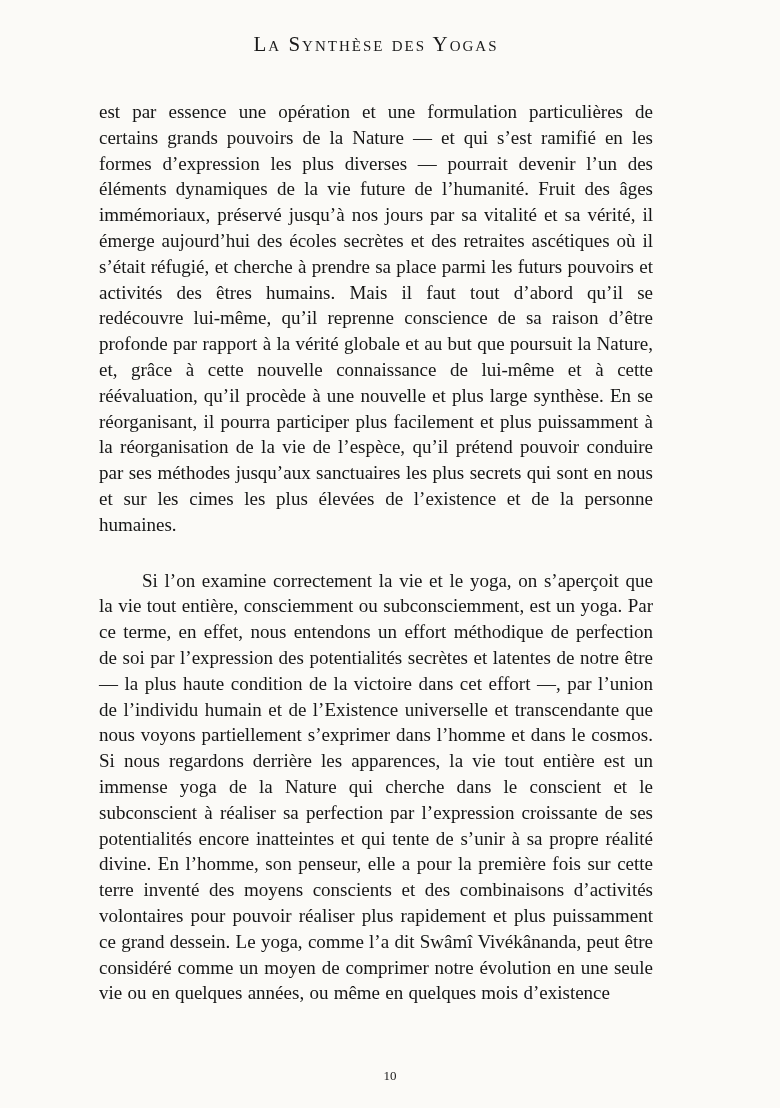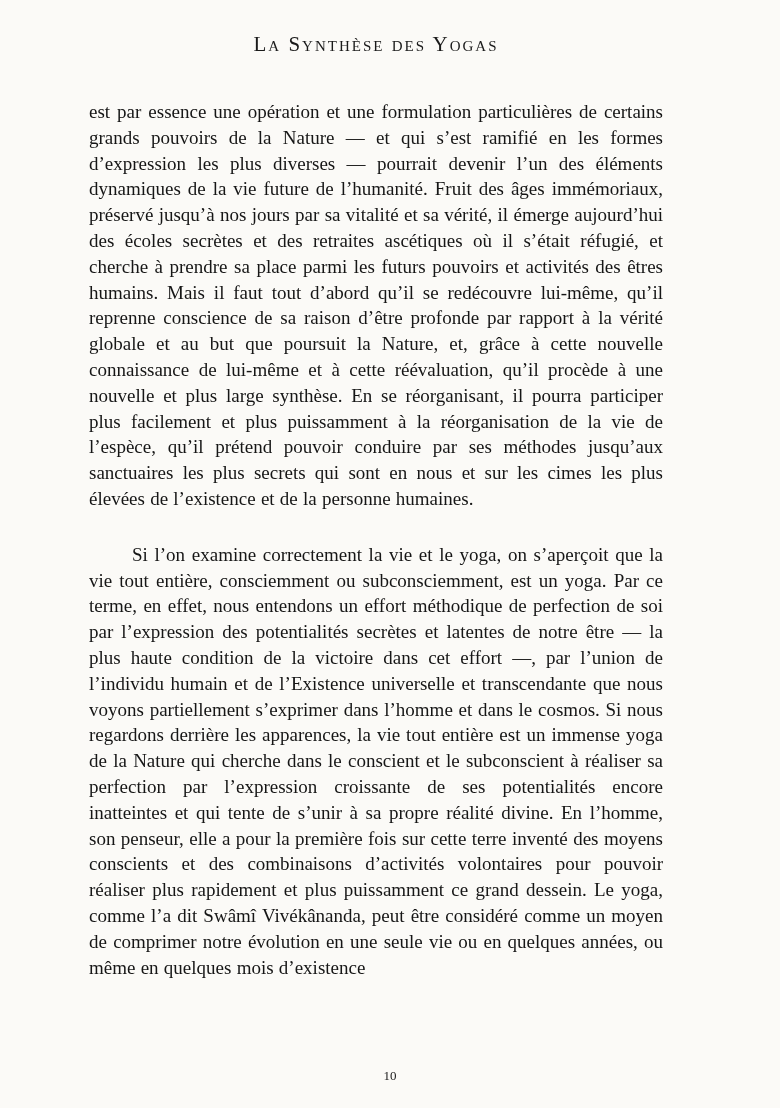--- a/index.html
+++ b/index.html
@@ -25,21 +25,21 @@
     .running-title {
       font-weight: normal;
       font-variant: small-caps;
       font-size: 21px;
       letter-spacing: 2px;
       text-align: center;
       margin: 0 0 42px 0;
       color: #1a1a1a;
     }
     .body-text p {
-      margin: 4px;
+      margin: 14px;
       font-size: 19px;
       line-height: 25.8px;
       text-align: justify;
       text-justify: inter-word;
       word-spacing: 0.5px;
       color: #161616;
     }
     .body-text p.indented {
       margin-top: 30px;
       text-indent: 43px;

